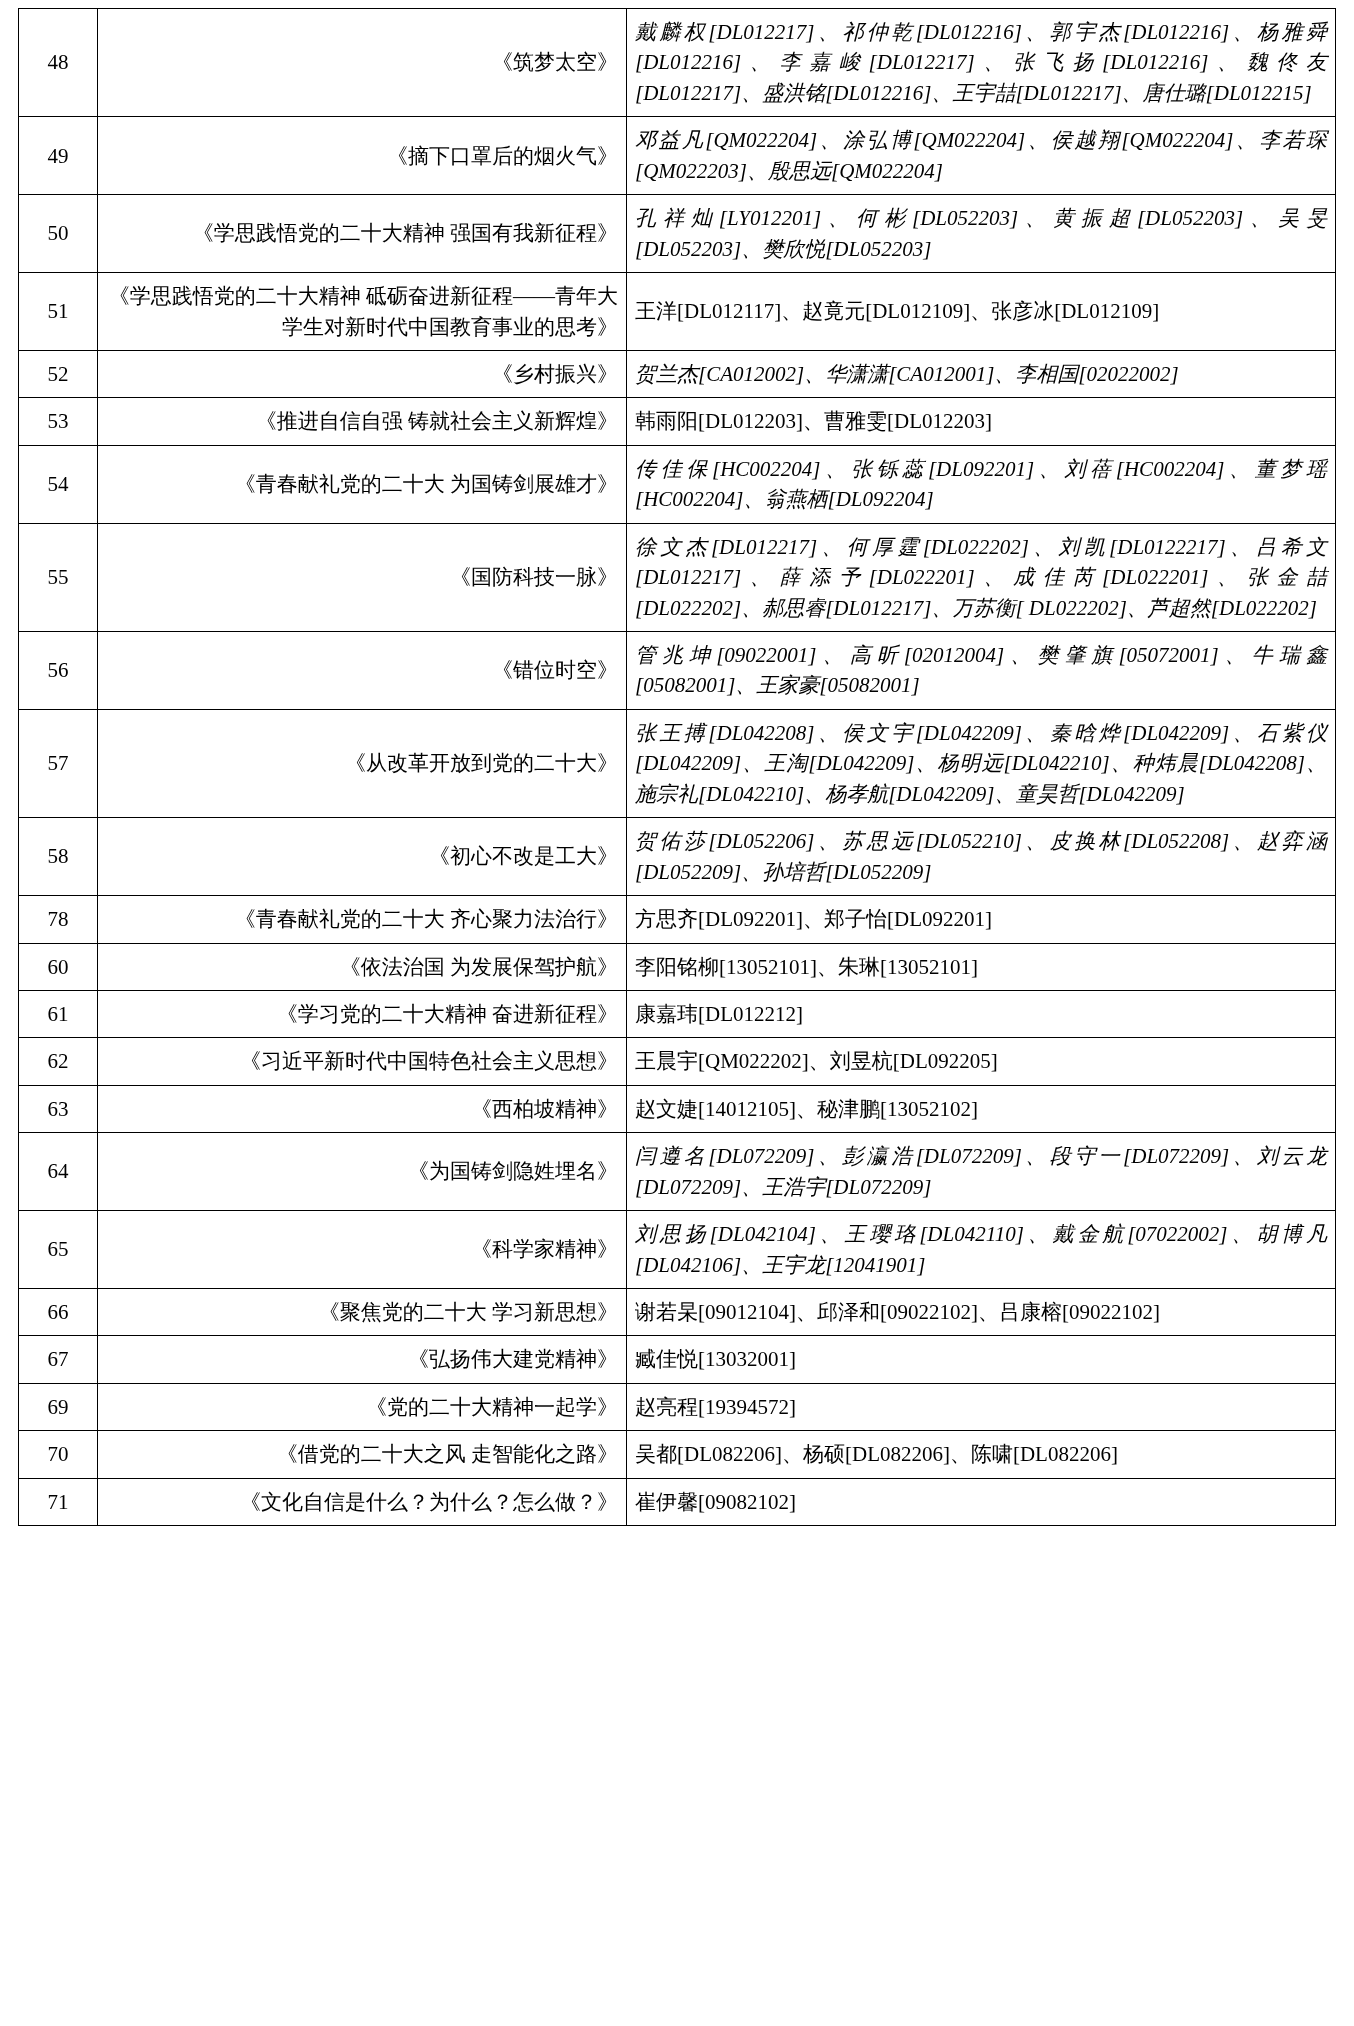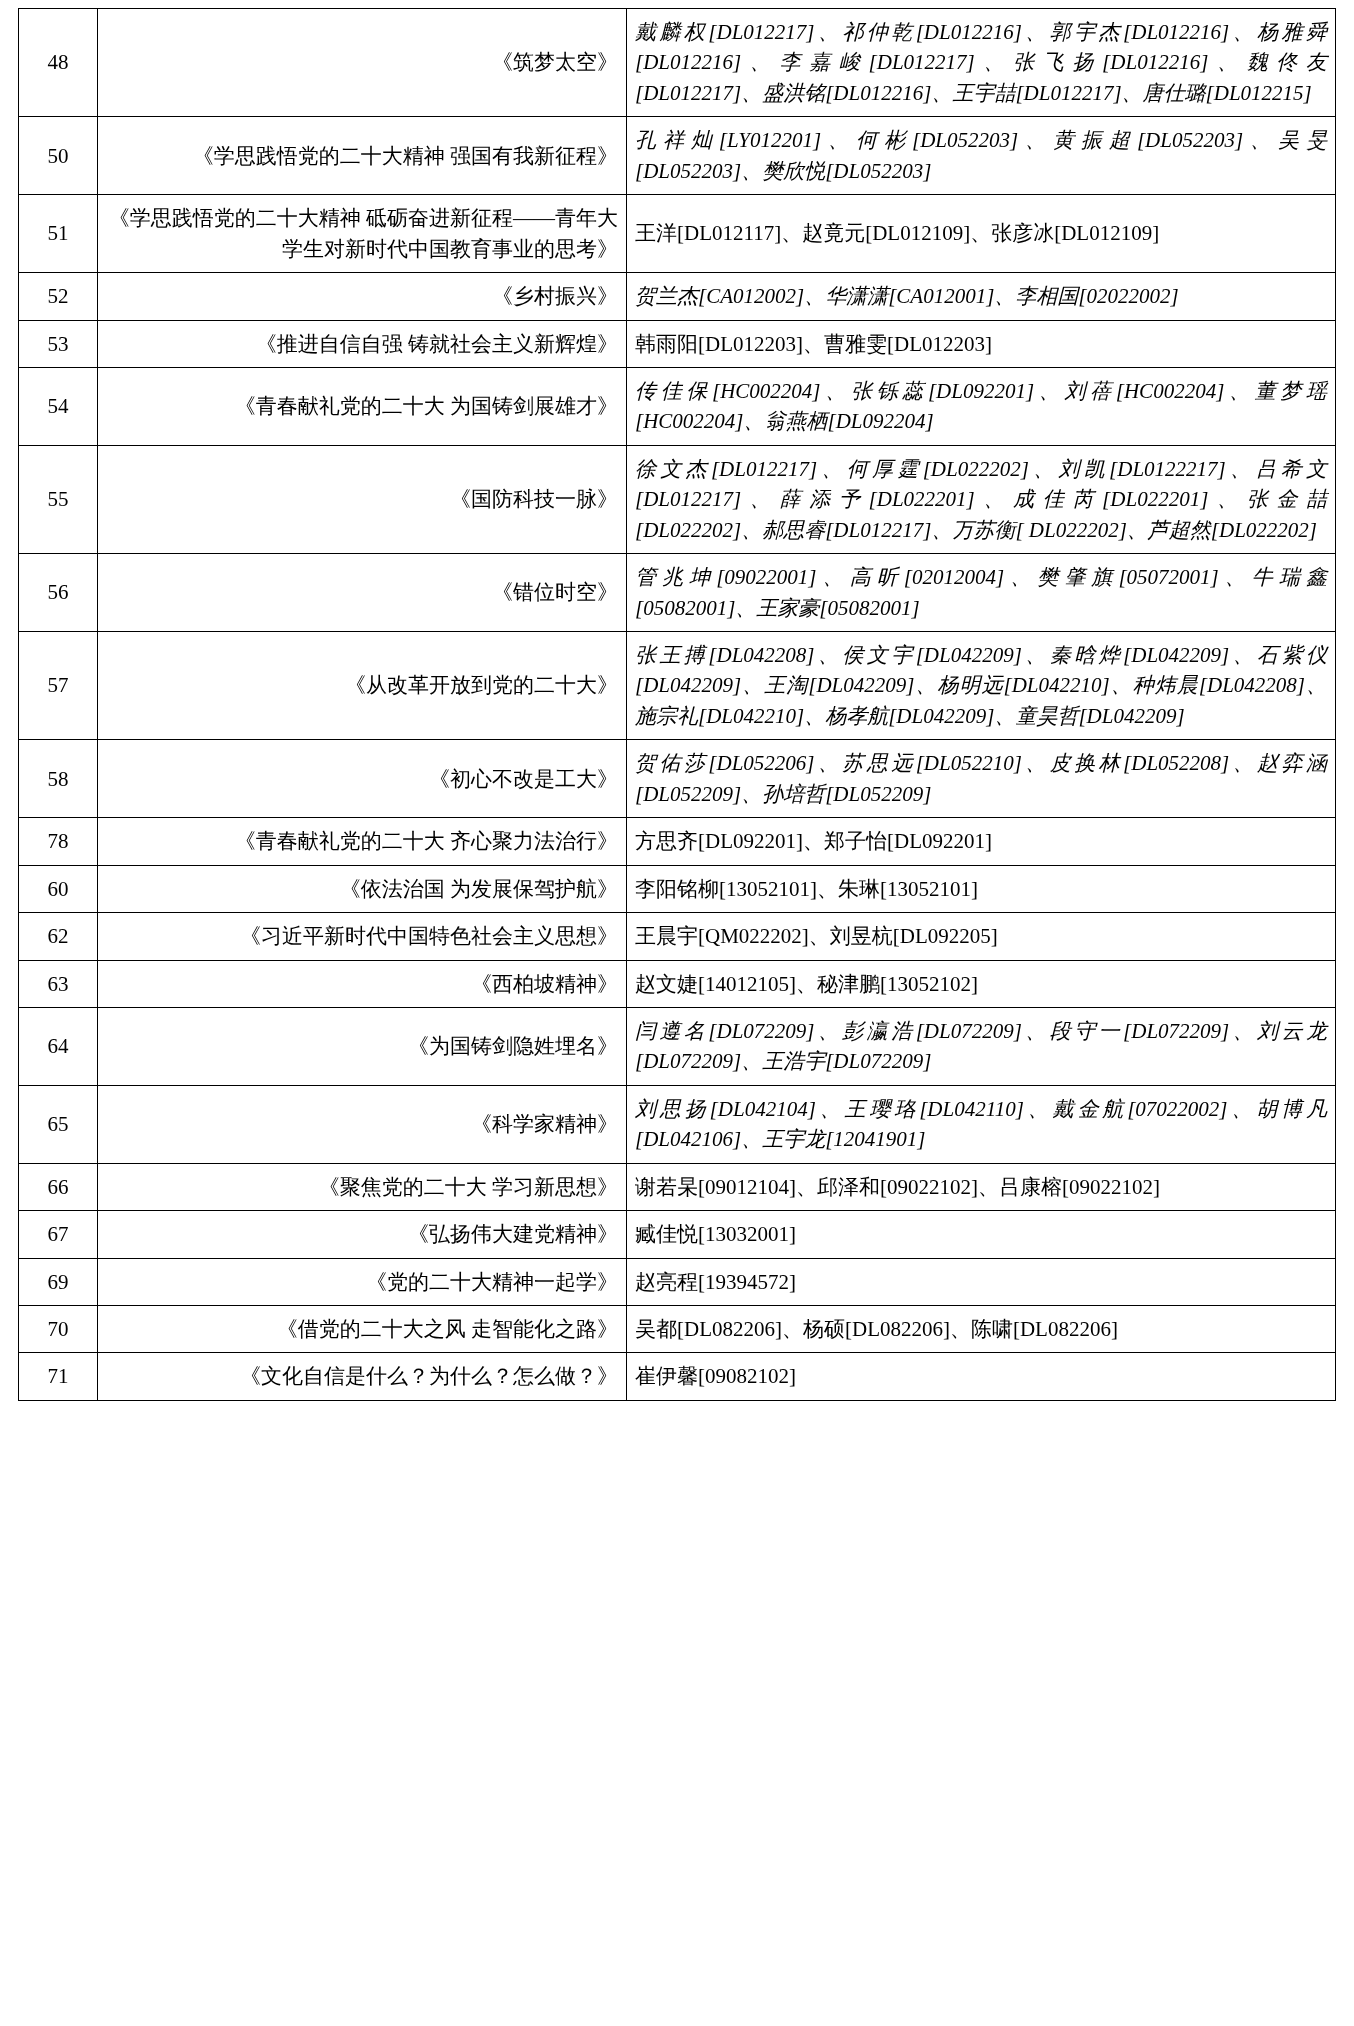--- a/index.html
+++ b/index.html
@@ -63,20 +63,25 @@
 
 <div class="page">
   <table class="entry-table">
     <tbody>
         <tr>
           <td class="col-index">48</td>
           <td class="col-title">《筑梦太空》</td>
           <td class="col-members justified">戴麟权[DL012217]、祁仲乾[DL012216]、郭宇杰[DL012216]、杨雅舜[DL012216]、李嘉峻[DL012217]、张飞扬[DL012216]、魏佟友[DL012217]、盛洪铭[DL012216]、王宇喆[DL012217]、唐仕璐[DL012215]</td>
         </tr>
         <tr>
+          <td class="col-index">49</td>
+          <td class="col-title">《摘下口罩后的烟火气》</td>
+          <td class="col-members justified">邓益凡[QM022204]、涂弘博[QM022204]、侯越翔[QM022204]、李若琛[QM022203]、殷思远[QM022204]</td>
+        </tr>
+        <tr>
           <td class="col-index">50</td>
           <td class="col-title">《学思践悟党的二十大精神 强国有我新征程》</td>
           <td class="col-members justified">孔祥灿[LY012201]、何彬[DL052203]、黄振超[DL052203]、吴旻[DL052203]、樊欣悦[DL052203]</td>
         </tr>
         <tr>
           <td class="col-index">51</td>
           <td class="col-title">《学思践悟党的二十大精神 砥砺奋进新征程——青年大学生对新时代中国教育事业的思考》</td>
           <td class="col-members single">王洋[DL012117]、赵竟元[DL012109]、张彦冰[DL012109]</td>
         </tr>
         <tr>
@@ -118,20 +123,25 @@
           <td class="col-index">78</td>
           <td class="col-title">《青春献礼党的二十大 齐心聚力法治行》</td>
           <td class="col-members single">方思齐[DL092201]、郑子怡[DL092201]</td>
         </tr>
         <tr>
           <td class="col-index">60</td>
           <td class="col-title">《依法治国 为发展保驾护航》</td>
           <td class="col-members single">李阳铭柳[13052101]、朱琳[13052101]</td>
         </tr>
         <tr>
+          <td class="col-index">61</td>
+          <td class="col-title">《学习党的二十大精神 奋进新征程》</td>
+          <td class="col-members single">康嘉玮[DL012212]</td>
+        </tr>
+        <tr>
           <td class="col-index">62</td>
           <td class="col-title">《习近平新时代中国特色社会主义思想》</td>
           <td class="col-members single">王晨宇[QM022202]、刘昱杭[DL092205]</td>
         </tr>
         <tr>
           <td class="col-index">63</td>
           <td class="col-title">《西柏坡精神》</td>
           <td class="col-members single">赵文婕[14012105]、秘津鹏[13052102]</td>
         </tr>
         <tr>

